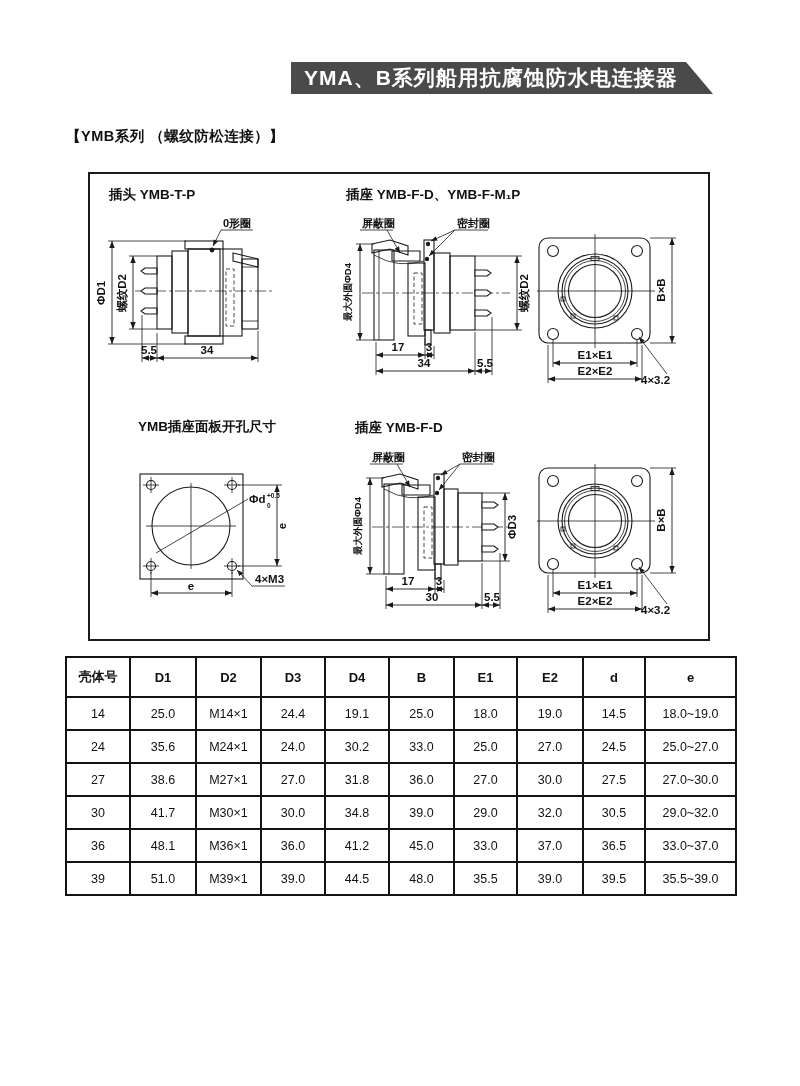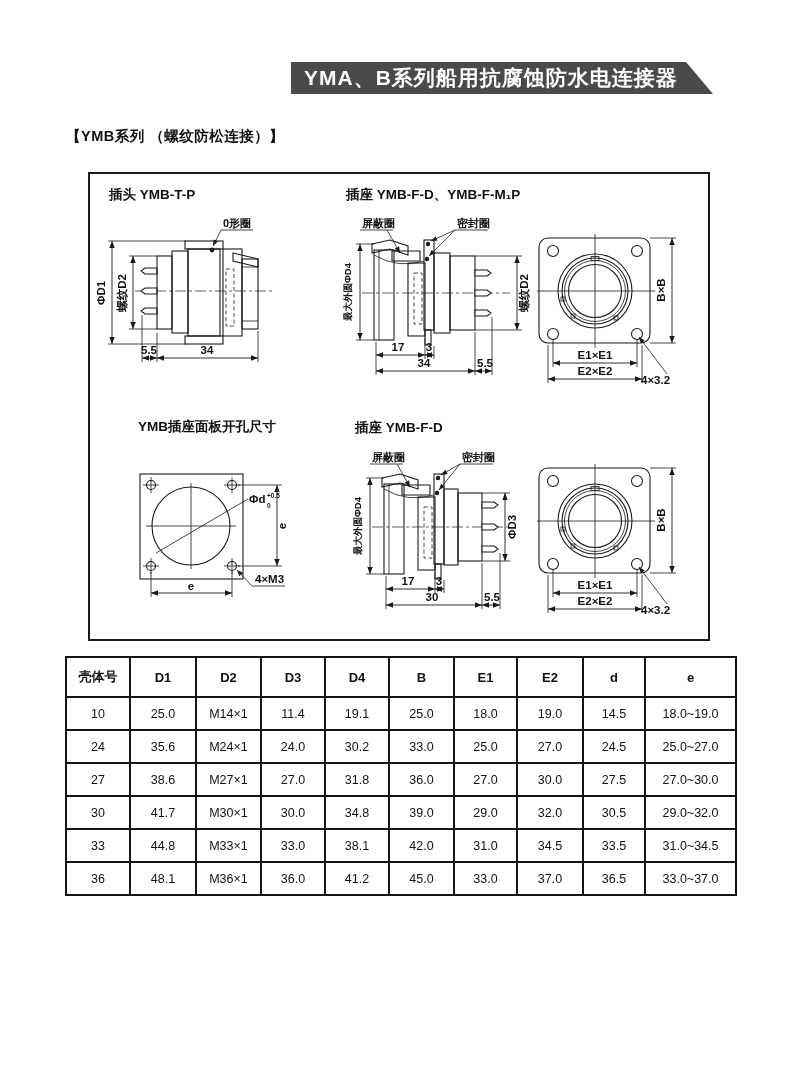--- a/index.html
+++ b/index.html
@@ -392,24 +392,24 @@
           <th>D4</th>
           <th>B</th>
           <th>E1</th>
           <th>E2</th>
           <th>d</th>
           <th>e</th>
         </tr>
       </thead>
       <tbody>
           <tr>
-            <td>10</td>
+            <td>14</td>
             <td>25.0</td>
             <td>M14×1</td>
-            <td>11.4</td>
+            <td>24.4</td>
             <td>19.1</td>
             <td>25.0</td>
             <td>18.0</td>
             <td>19.0</td>
             <td>14.5</td>
             <td>18.0~19.0</td>
           </tr>
           <tr>
             <td>24</td>
             <td>35.6</td>
@@ -440,40 +440,40 @@
             <td>M30×1</td>
             <td>30.0</td>
             <td>34.8</td>
             <td>39.0</td>
             <td>29.0</td>
             <td>32.0</td>
             <td>30.5</td>
             <td>29.0~32.0</td>
           </tr>
           <tr>
-            <td>33</td>
-            <td>44.8</td>
-            <td>M33×1</td>
-            <td>33.0</td>
-            <td>38.1</td>
-            <td>42.0</td>
-            <td>31.0</td>
-            <td>34.5</td>
-            <td>33.5</td>
-            <td>31.0~34.5</td>
-          </tr>
-          <tr>
             <td>36</td>
             <td>48.1</td>
             <td>M36×1</td>
             <td>36.0</td>
             <td>41.2</td>
             <td>45.0</td>
             <td>33.0</td>
             <td>37.0</td>
             <td>36.5</td>
             <td>33.0~37.0</td>
           </tr>
+          <tr>
+            <td>39</td>
+            <td>51.0</td>
+            <td>M39×1</td>
+            <td>39.0</td>
+            <td>44.5</td>
+            <td>48.0</td>
+            <td>35.5</td>
+            <td>39.0</td>
+            <td>39.5</td>
+            <td>35.5~39.0</td>
+          </tr>
         </tbody>
     </table>
   </div>
 
 </div>
 
 </body></html>

